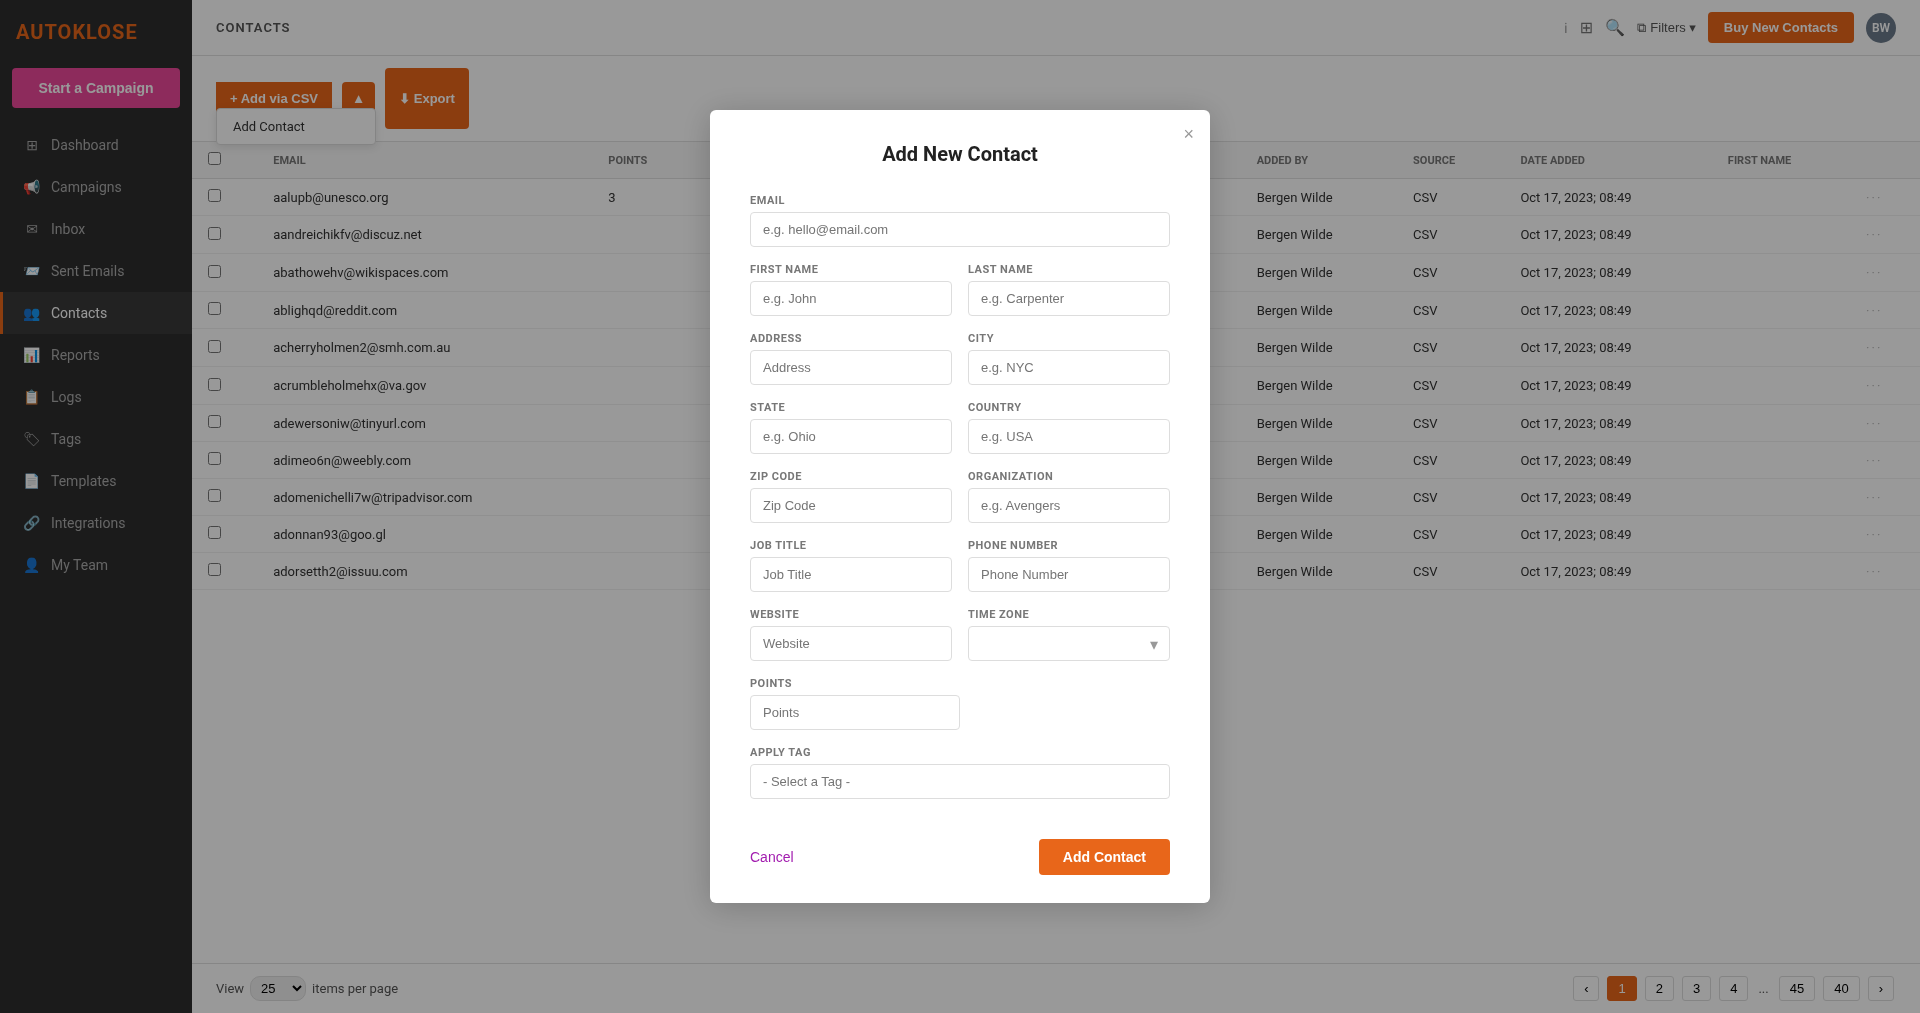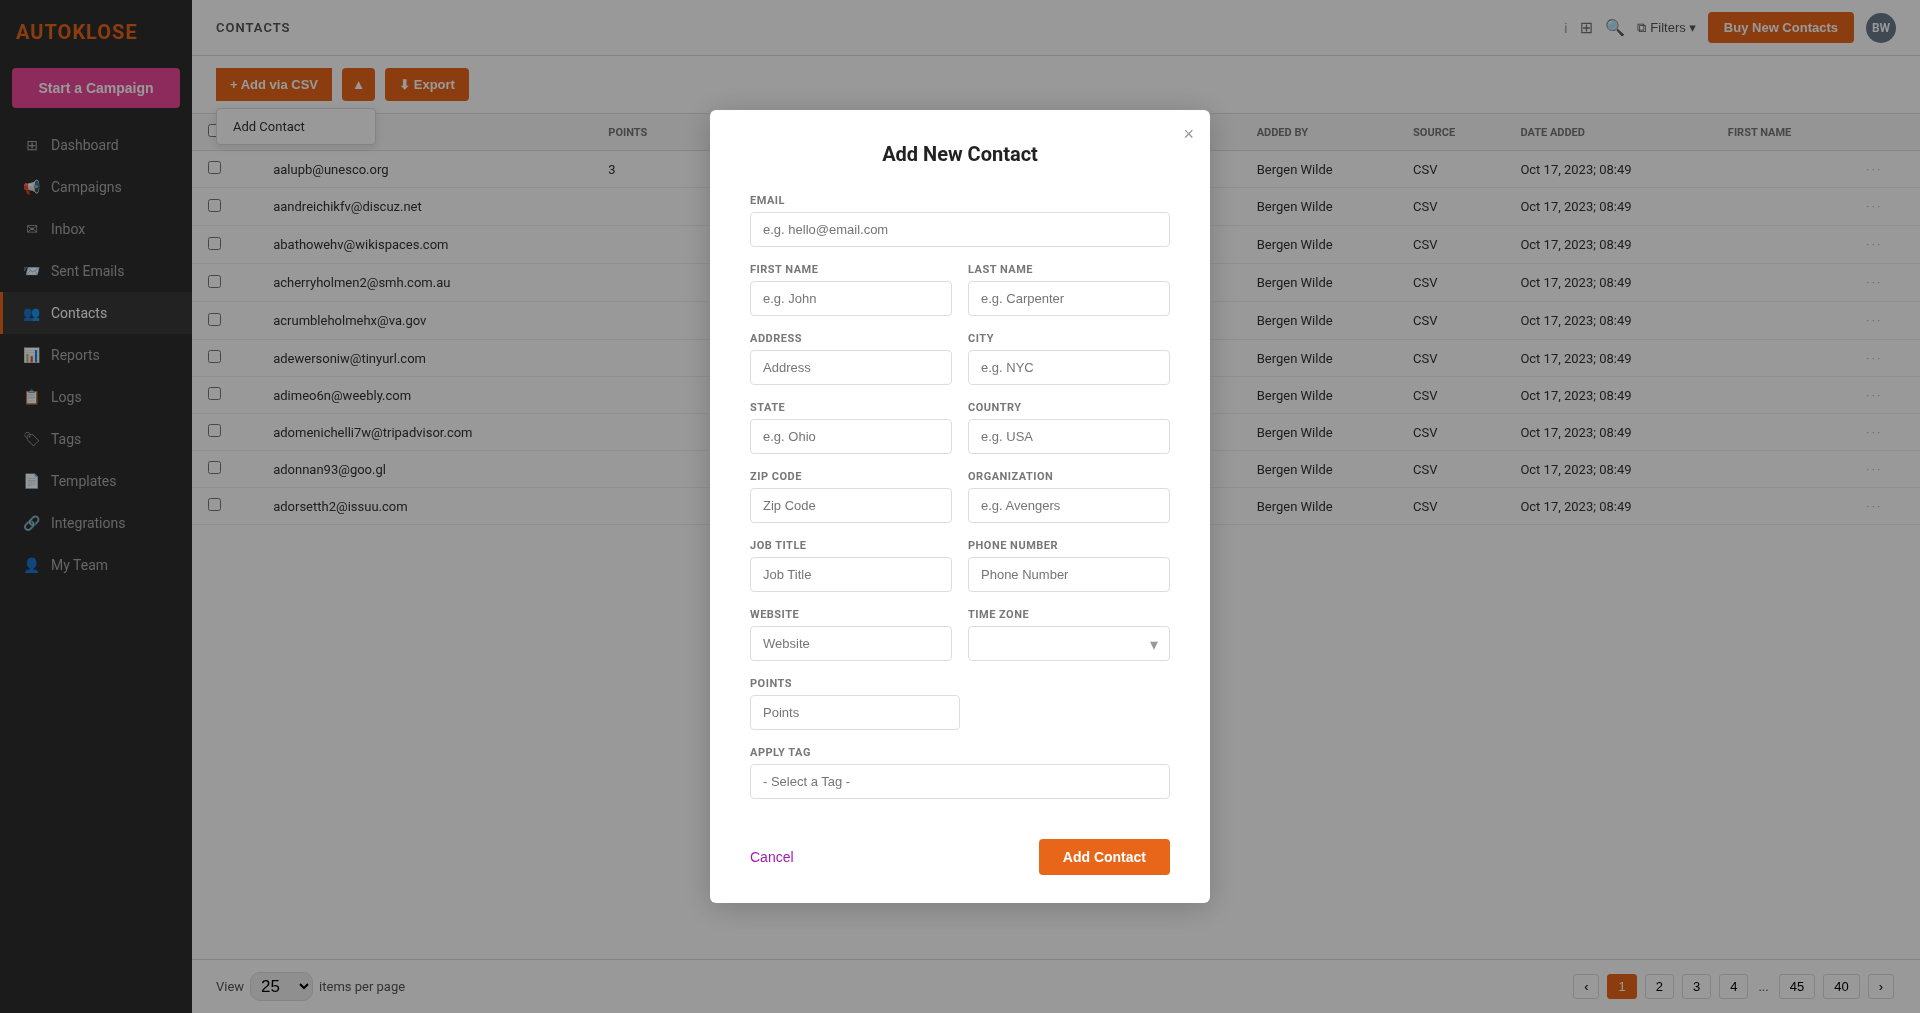--- a/index.html
+++ b/index.html
@@ -101,21 +101,21 @@
       border: none;
       border-radius: 4px;
       padding: 9px 10px;
       cursor: pointer;
     }
     .btn-export {
       background: #e8661a;
       color: white;
       border: none;
       border-radius: 4px;
-      padding: 9px 14px;
+      padding: 23px 14px;
       font-size: 13px;
       font-weight: 600;
       cursor: pointer;
       display: flex;
       align-items: center;
       gap: 6px;
     }
     .add-contact-dropdown {
       position: absolute;
       top: 52px;
@@ -188,21 +188,21 @@
       border: 1px solid #ddd;
       background: white;
       padding: 4px 10px;
       cursor: pointer;
       font-size: 13px;
       border-radius: 3px;
       margin: 0 2px;
     }
     .page-btn.active { background: #e8661a; color: white; border-color: #e8661a; }
     .items-per-page { display: flex; align-items: center; gap: 6px; }
-    .items-select { border: 1px solid #ddd; border-radius: 10px; padding: 3px 6px; font-size: 17px; }
+    .items-select { border: 1px solid #ddd; border-radius: 10px; padding: 3px 6px; font-size: 13px; }
 
     
     .modal-overlay {
       position: fixed;
       top: 0; left: 0; right: 0; bottom: 0;
       background: rgba(0,0,0,0.4);
       display: flex;
       align-items: center;
       justify-content: center;
       z-index: 1000;
@@ -466,20 +466,33 @@
           <td></td>
           <td><span class="dots">···</span></td>
         </tr>
         <tr>
           <td><input type="checkbox" style=""></td>
           <td>abathowehv@wikispaces.com</td>
           <td></td>
           <td>
             <span class="tag-badge-red">campaign</span>
           </td>
+          <td></td>
+          <td></td>
+          <td>Bergen Wilde</td>
+          <td>CSV</td>
+          <td>Oct 17, 2023; 08:49</td>
+          <td></td>
+          <td><span class="dots">···</span></td>
+        </tr>
+        <tr>
+          <td><input type="checkbox" style=""></td>
+          <td>ablighqd@reddit.com</td>
+          <td></td>
+          <td></td>
           <td></td>
           <td></td>
           <td>Bergen Wilde</td>
           <td>CSV</td>
           <td>Oct 17, 2023; 08:49</td>
           <td></td>
           <td><span class="dots">···</span></td>
         </tr>
         <tr>
           <td><input type="checkbox" style=""></td>

